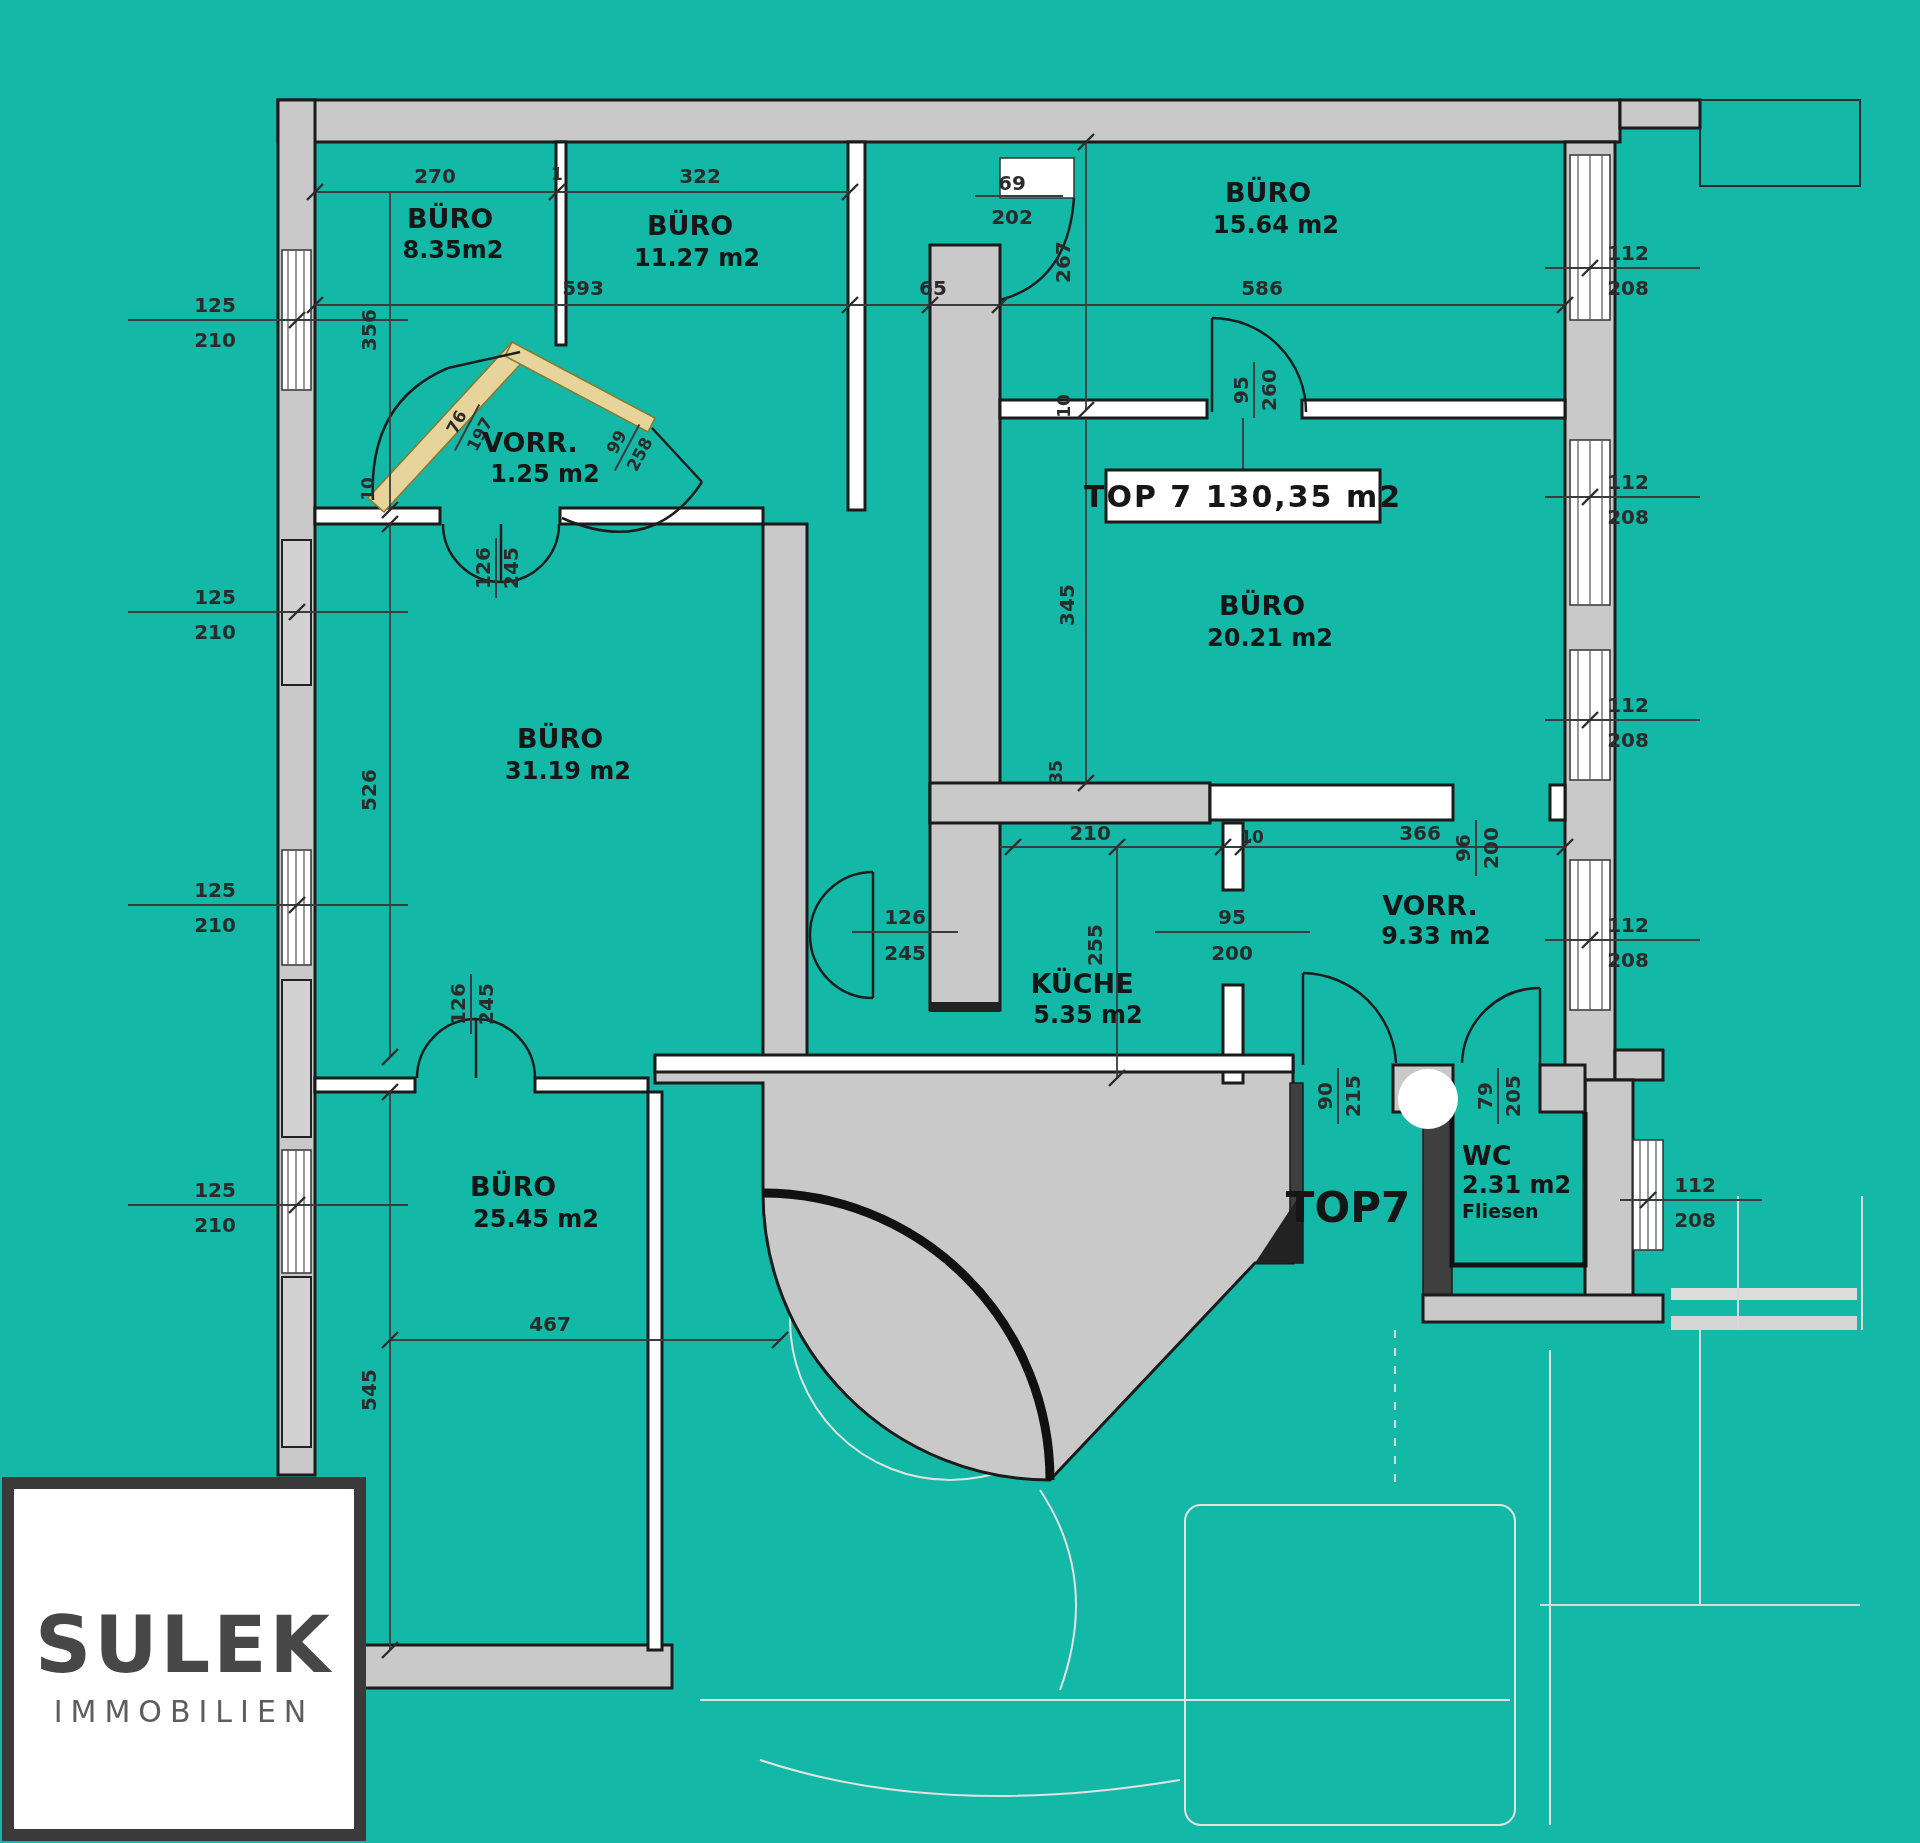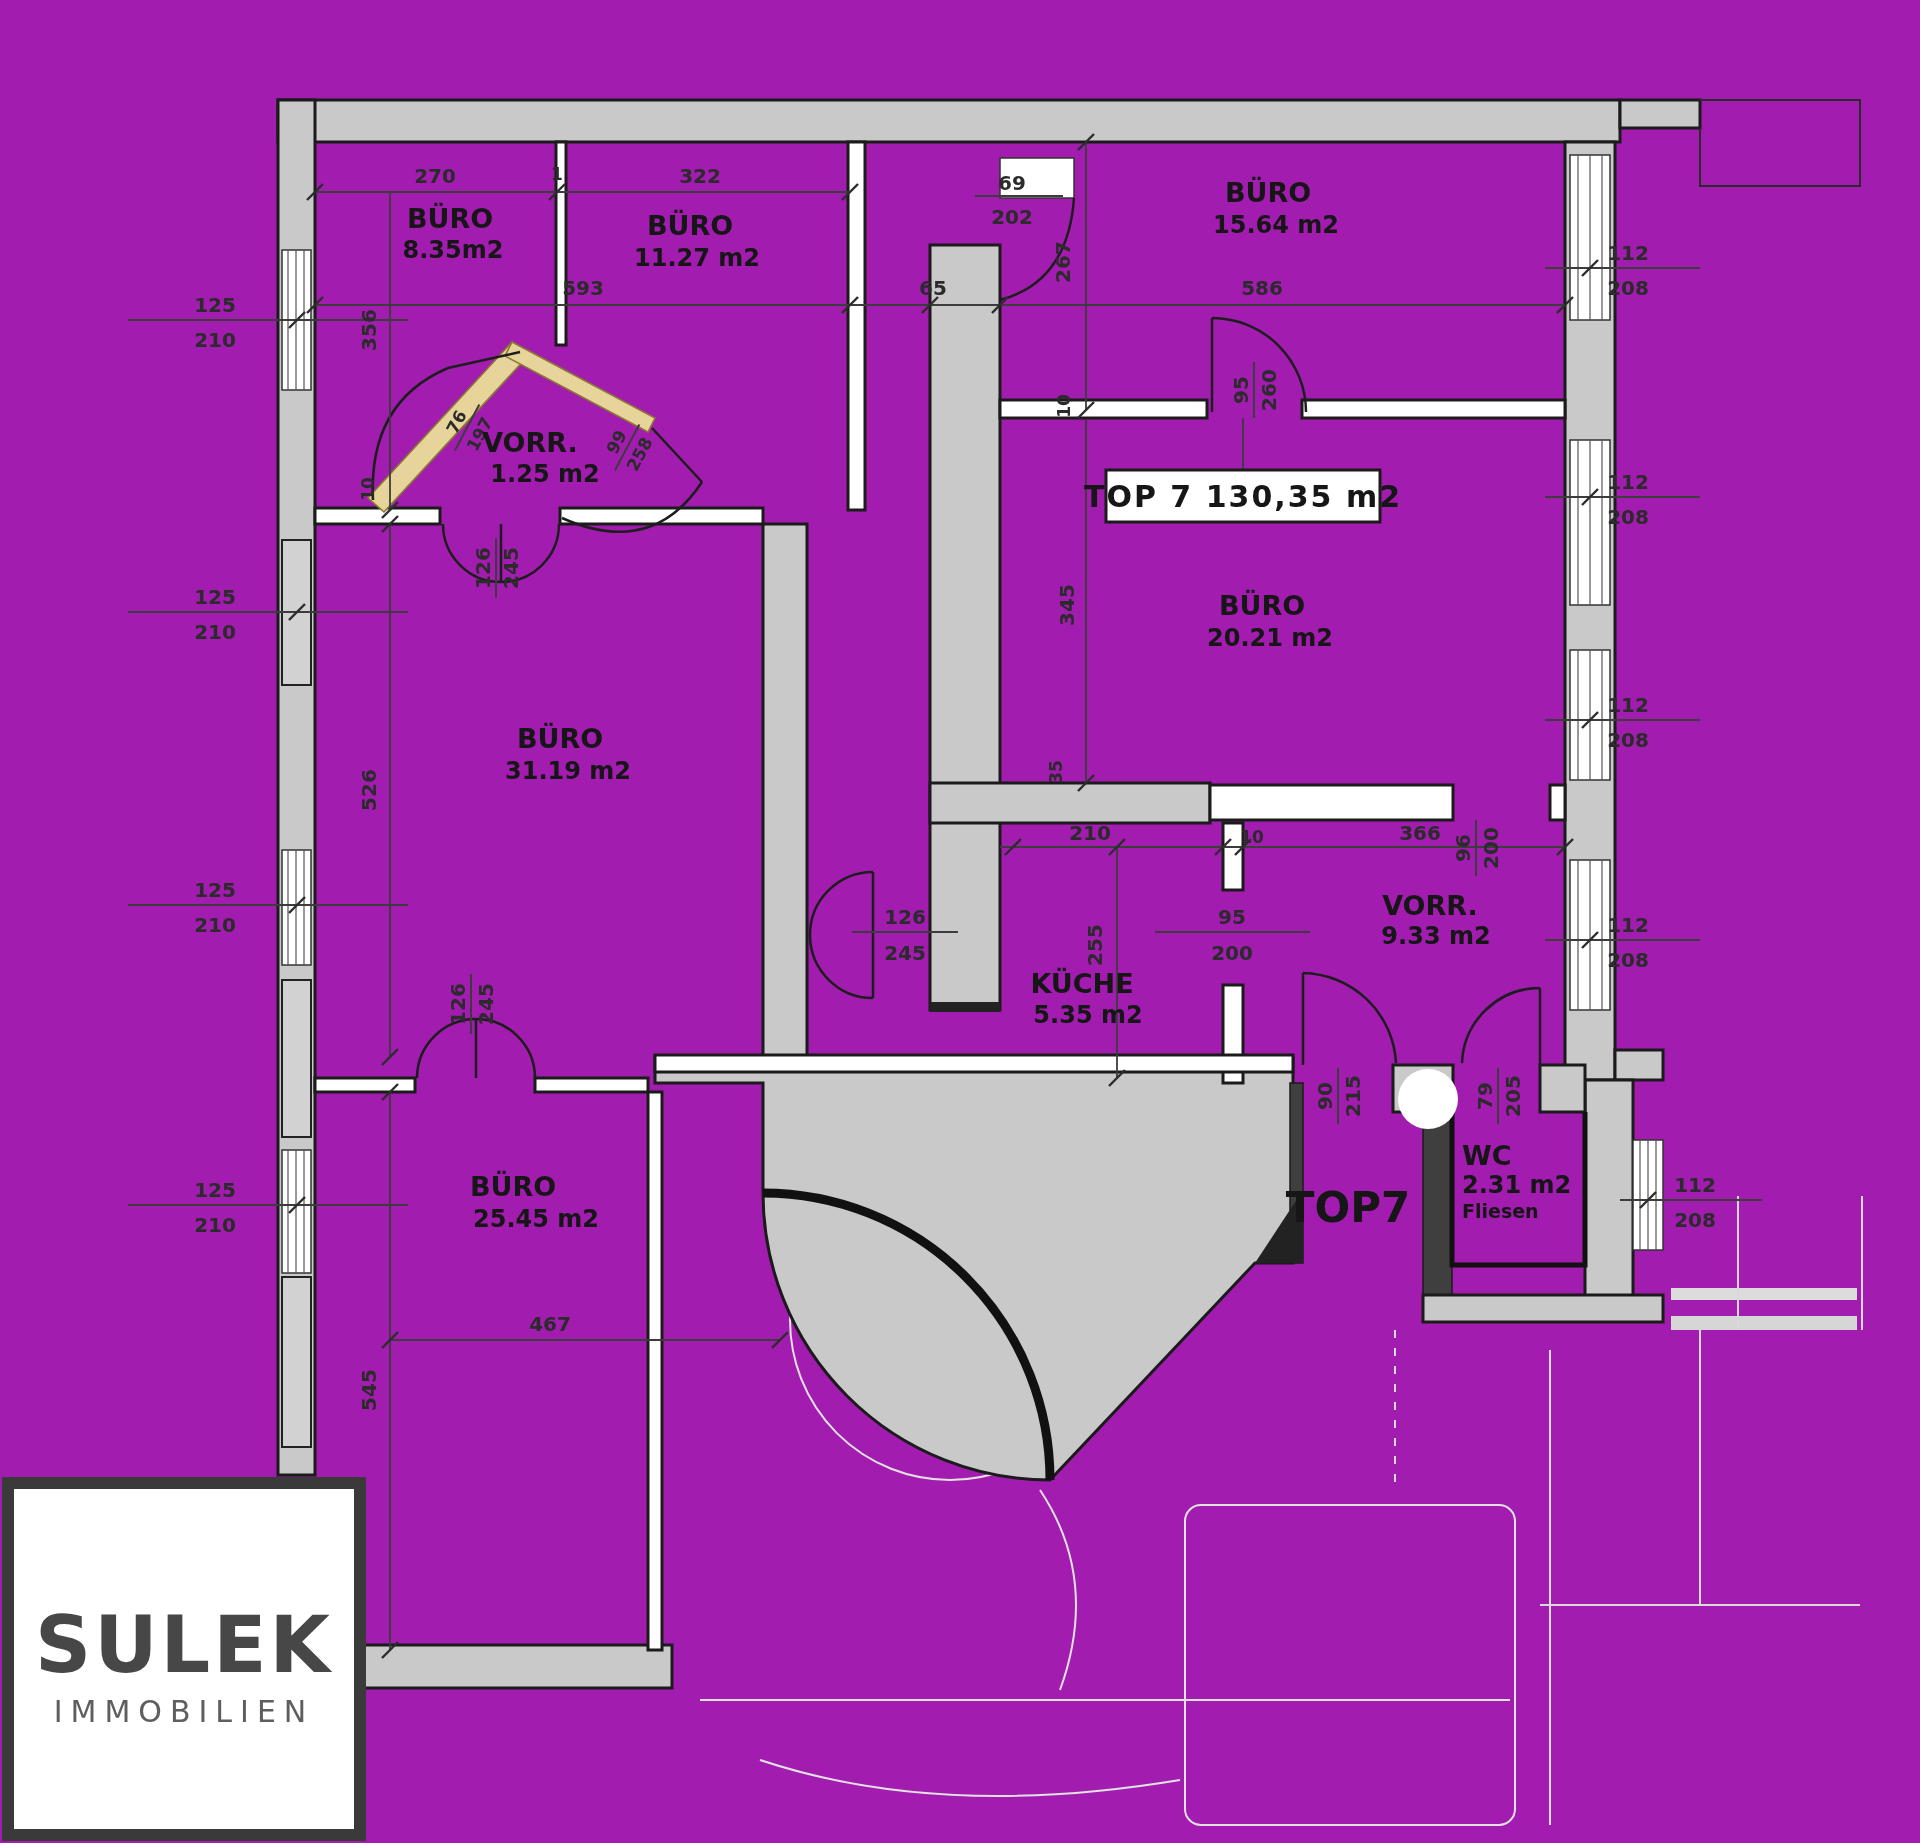--- a/index.html
+++ b/index.html
@@ -1,16 +1,16 @@
 <!DOCTYPE html>
 <html><head>
 <meta charset="utf-8">
 <style>
   html,body{margin:0;padding:0;background:#ffffff;}
-  .stage{position:relative;width:1920px;height:1843px;background:#a21caf;overflow:hidden;
+  .stage{position:relative;width:1920px;height:1843px;background:#14b8a6;overflow:hidden;
          font-family:"DejaVu Sans",sans-serif;}
   svg{position:absolute;left:0;top:0;}
   text{fill:#161616;}
   .rn{font:bold 27px "DejaVu Sans",sans-serif;}
   .ra{font:bold 24px "DejaVu Sans",sans-serif;}
   .rs{font:bold 19px "DejaVu Sans",sans-serif;}
   .dim{font:bold 20px "DejaVu Sans",sans-serif;fill:#2b2b2b;}
   .dimsm{font:bold 17px "DejaVu Sans",sans-serif;fill:#2b2b2b;}
   .boxlbl{font:bold 30px "DejaVu Sans",sans-serif;letter-spacing:2px;}
   .top7{font:bold 42px "DejaVu Sans",sans-serif;}

